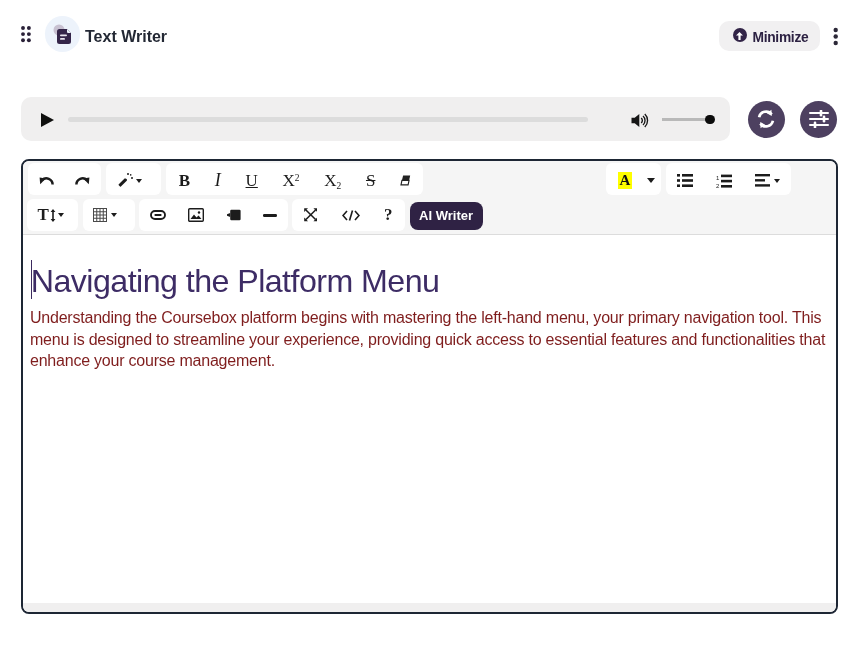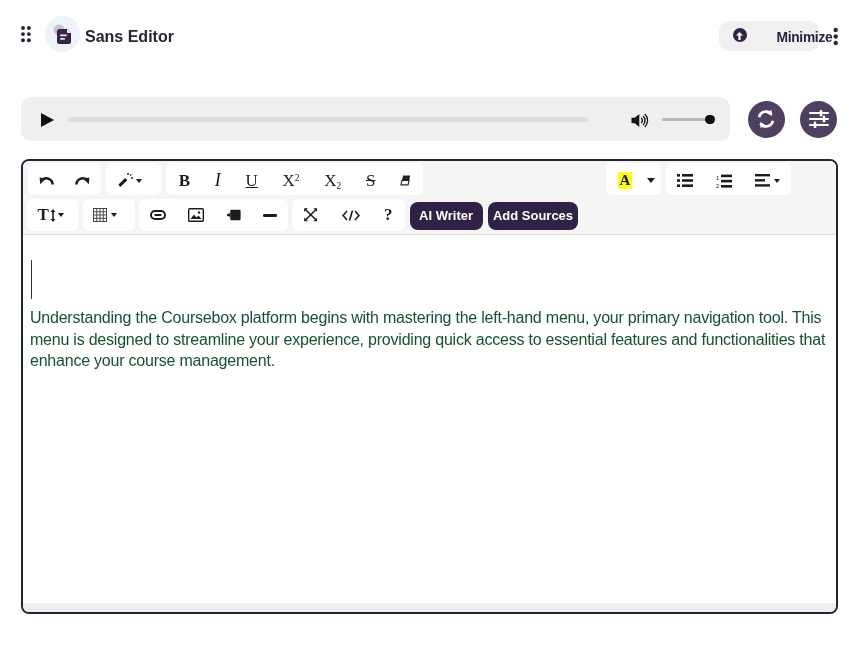--- a/index.html
+++ b/index.html
@@ -10,21 +10,21 @@
 
 .badge { left:44.5px; top:16px; width:35.5px; height:35.5px; border-radius:50%;
   background:#edf3fb; }
 .title { left:85px; top:28.4px; font-size:16px; font-weight:700; color:#232834;
   letter-spacing:0; }
 .minbtn { left:719px; top:20.5px; width:101px; height:30px; border-radius:10px;
   background:#f1f0f1; display:flex; align-items:center; }
 .mincirc { position:absolute; left:13.5px; top:7.5px; width:14px; height:14px;
   border-radius:50%; background:#322447; }
 .mintext { position:absolute; left:33.5px; top:9px; font-size:13.8px; font-weight:700;
-  letter-spacing:-0.3px; color:#2c2142;margin-left:24px; }
+  letter-spacing:-0.3px; color:#2c2142; }
 
 
 .player { left:21px; top:97px; width:709px; height:44px; border-radius:10px;
   background:#f0efef; }
 .ptri { left:41px; top:113px; width:0; height:0;
   border-left:13px solid #10100f; border-top:7.5px solid transparent;
   border-bottom:7.5px solid transparent; }
 .ptrack { left:68px; top:117px; width:520px; height:4.6px; border-radius:3px;
   background:#dcdcdc; }
 .vline { left:662px; top:118.3px; width:49px; height:2.6px; background:#b9b9b9; }
@@ -56,21 +56,21 @@
 .ddtext { font-size:12px; color:#2a2a2a; letter-spacing:-0.1px; }
 
 
 .content { position:absolute; left:0; top:74.2px; width:100%; height:368px;
   background:#fff; }
 .tcaret { position:absolute; left:7.4px; top:24.5px; width:1.3px; height:39.5px;
   background:#3b2a5e; }
 .h1 { position:absolute; left:7.4px; top:26.5px; font-size:32.2px; line-height:39px; color:#3d2c65;
   letter-spacing:-0.55px; white-space:nowrap; }
 .para { position:absolute; left:6.6px; top:71.4px; width:801px; font-size:16px;
-  letter-spacing:-0.22px; line-height:21.8px; color:#14532d; }
+  letter-spacing:-0.22px; line-height:21.8px; color:#7f1d1d; }
 .foot { position:absolute; left:0; bottom:0; width:100%; height:8.6px;
   background:#f0efef; }
 </style>
 </head>
 <body>
 
 <svg class="abs" style="left:20.8px; top:25.8px" width="12" height="17" viewBox="0 0 12 17">
   <g fill="#2a2138">
     <circle cx="2" cy="2" r="1.95"></circle>
       <circle cx="7.9" cy="2" r="1.95"></circle>
@@ -83,21 +83,21 @@
 
 <div class="abs badge"></div>
 <svg class="abs" style="left:50px; top:21px" width="24" height="26" viewBox="0 0 24 26">
   <circle cx="9" cy="9" r="5.5" fill="#c8c1d1"></circle>
   <path d="M9.5 8 h7.5 l4 4 v8.5 a2.5 2.5 0 0 1 -2.5 2.5 h-9 a2.5 2.5 0 0 1 -2.5 -2.5 v-10 a2.5 2.5 0 0 1 2.5 -2.5 z" fill="#342549"></path>
   <path d="M17 8 l4 4 h-3 a1 1 0 0 1 -1 -1 z" fill="#edf3fb"></path>
   <rect x="10" y="13.4" width="7" height="1.8" rx="0.9" fill="#e8e4ee"></rect>
   <rect x="10" y="17" width="5" height="1.8" rx="0.9" fill="#e8e4ee"></rect>
 </svg>
 
-<div class="abs title">Sans Editor</div>
+<div class="abs title">Text Writer</div>
 
 <div class="abs minbtn">
   <span class="mincirc"></span>
   <svg class="abs" style="left:17px; top:11px" width="7" height="8" viewBox="0 0 7 8">
     <path d="M3.5 0 L7 3.6 H4.6 V8 H2.4 V3.6 H0 Z" fill="#fff"></path>
   </svg>
   <span class="mintext">Minimize</span>
 </div>
 
 <svg class="abs" style="left:833px; top:27px" width="6" height="19" viewBox="0 0 6 19">
@@ -303,20 +303,20 @@
             <g fill="none" stroke="#1c1c1c" stroke-width="1.6">
               <path d="M5 1 L1 5.5 L5 10"></path>
               <path d="M13 1 L17 5.5 L13 10"></path>
               <line x1="10.5" y1="0.5" x2="7.5" y2="10.5"></line>
             </g>
           </svg>
         </span>
       <span class="tbtn" style="font-size:17px; font-weight:700; color:#1c1c1c; font-family:'Liberation Serif',serif">?</span>
     </div>
     <div class="aiw" style="left:386.2px; width:73px;">AI Writer</div>
-    <div class="aiw" style="left:464.6px; width:90px;">Add Sources</div>
   </div>
   <div class="content">
     <div class="tcaret"></div>
+    <div class="h1">Navigating the Platform Menu</div>
     <div class="para">Understanding the Coursebox platform begins with mastering the left-hand menu, your primary navigation tool. This menu is designed to streamline your experience, providing quick access to essential features and functionalities that enhance your course management.</div>
   </div>
   <div class="foot"></div>
 </div>
 
 </body></html>

